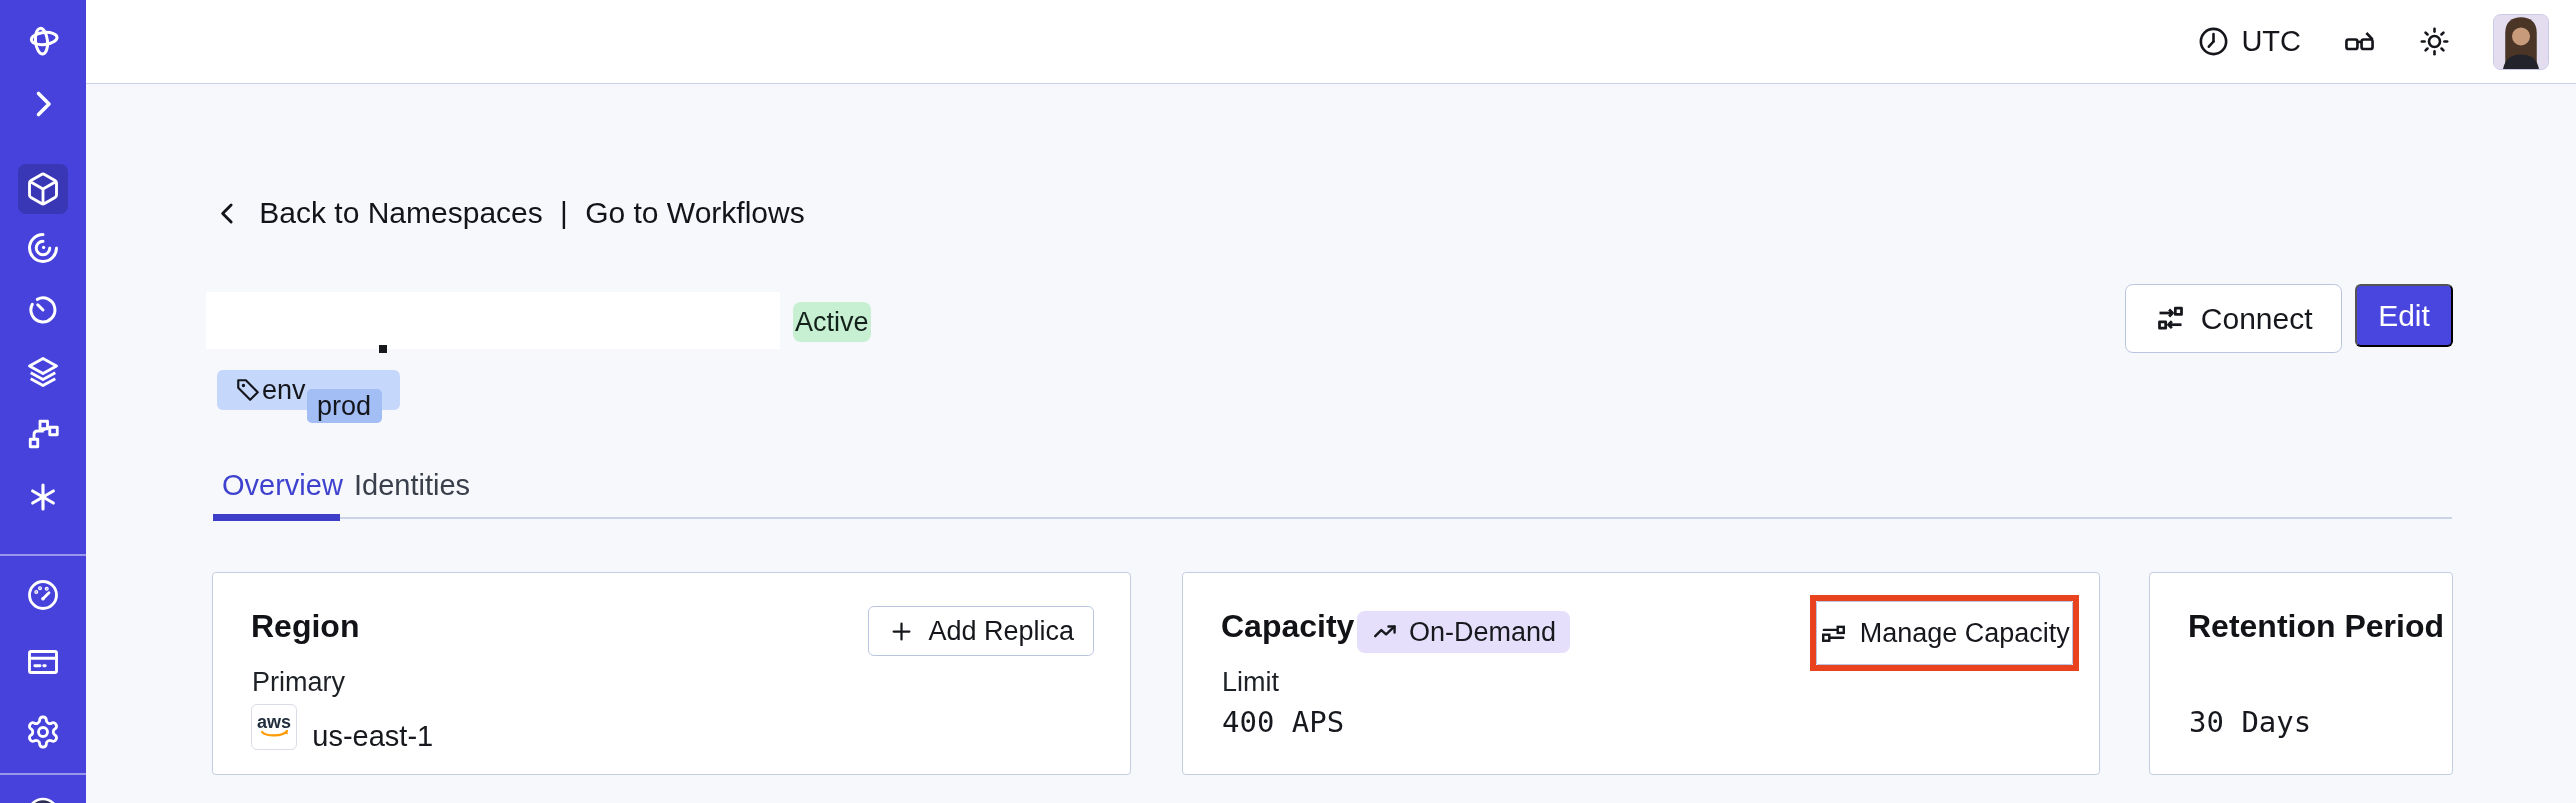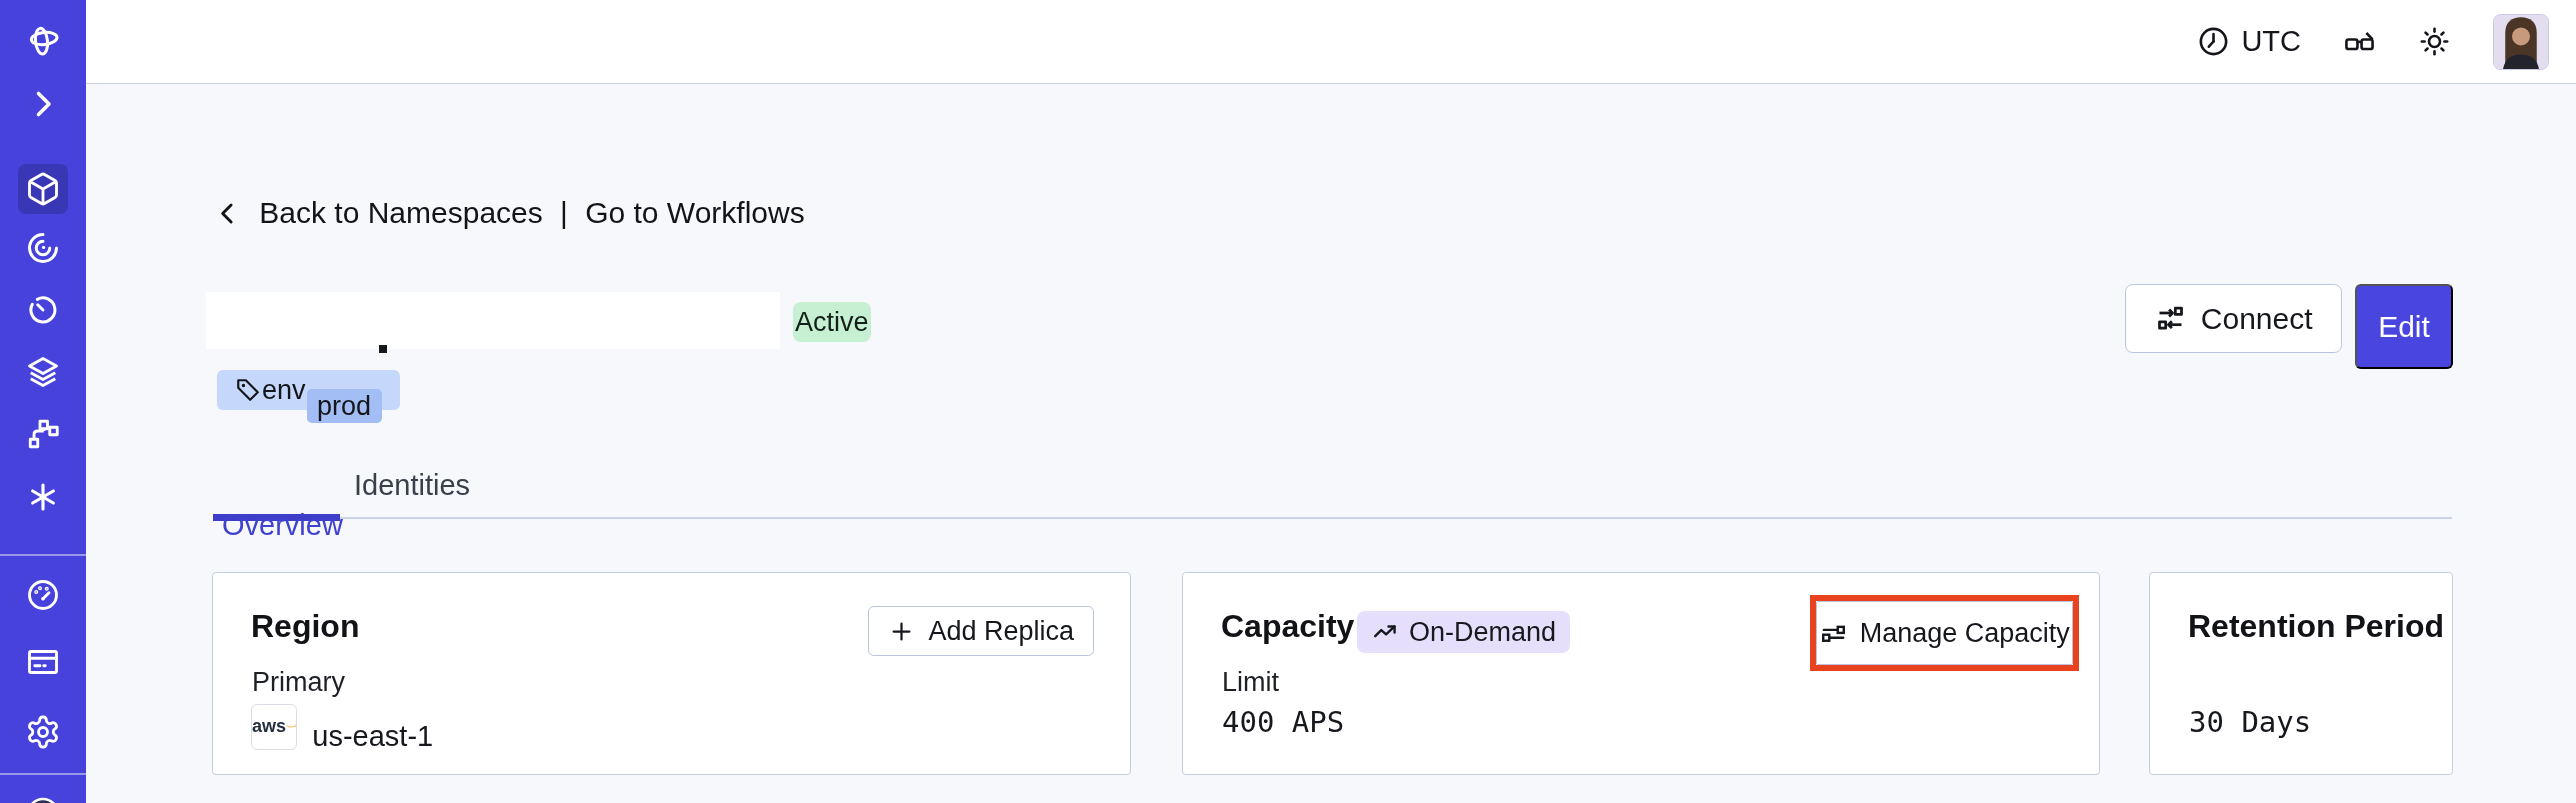--- a/index.html
+++ b/index.html
@@ -45,29 +45,29 @@
   .tag-chip { position:absolute; left:217px; top:370px; height:40px; display:flex; align-items:center;
     gap:1px; padding:0 18px; border-radius:5.8px; background:var(--tag-bg,#C5D7FB); font-size:27px; color:#14161B; }
   .tag-chip svg { width:26px; height:26px; }
   .tag-value { background:var(--tag-value-bg,#A3BDF5); border-radius:4.8px; padding:1.9px 10.5px;margin-top:32px; }
 
   
   .btn { display:flex; align-items:center; justify-content:center; gap:13.4px; background:#fff;
     border:1.9px solid #B9C5DF; border-radius:7.7px; color:#15171C; cursor:pointer; }
   .btn-connect { position:absolute; left:2125px; top:284px; width:217px; height:69px; font-size:30px; }
   .btn-connect svg { width:33px; height:33px; }
-  .btn-edit { position:absolute; left:2355px; top:284px; width:98px; height:85px;
+  .btn-edit { position:absolute; left:2355px; top:284px; width:98px; height:63px;
     display:flex; align-items:center; justify-content:center; border-radius:5.8px;
     background:var(--accent-indigo,#4946E0); color:#fff; font-size:30px; cursor:pointer; }
 
   
   .tab-line { position:absolute; left:215px; top:517px; width:2237px; height:1.9px; background:#CBD3E7; }
   .tab-underline { position:absolute; left:213px; top:514px; width:127px; height:6.7px; background:#3E3EC8; }
   .tab { position:absolute; top:469px; font-size:29px; font-weight:500; cursor:pointer; }
-  .tab-overview { left:222px; color:#3E42CE;margin-top:40px; }
+  .tab-overview { left:222px; color:#3E42CE; }
   .tab-identities { left:354px; color:#39404C; }
 
   
   .card { position:absolute; top:572px; height:203px; background:#fff;
     border:1.9px solid var(--border,#C2CDE2); border-radius:3.8px; }
   .card-region { left:212px; width:919px; }
   .card-capacity { left:1182px; width:918px; }
   .card-retention { left:2149px; width:304px; }
   .card-title { position:absolute; left:38px; top:35px; font-size:32px; font-weight:700; color:#121317; }
   .card-label { position:absolute; left:39px; top:94px; font-size:27px; font-weight:500; color:#1D2025; }
@@ -79,21 +79,21 @@
   .badge-ondemand { position:absolute; left:174px; top:38px; height:42px; display:flex; align-items:center;
     gap:8.6px; padding:0 14.4px; border-radius:7.7px; background:var(--ondemand-badge-bg,#E5DFFB);
     font-size:27px; color:#17191E; }
   .badge-ondemand svg { width:29px; height:29px; }
   .highlight-box { position:absolute; left:627px; top:22px; width:269px; height:76px;
     border:6.7px solid var(--highlight-red,#E8431E); }
   .highlight-box .btn { width:100%; height:100%; border-radius:1.9px; font-size:27px; gap:11.5px; }
   .highlight-box svg { width:29px; height:29px; }
   .aws-row { position:absolute; left:38px; top:127px; display:flex; align-items:center; gap:15.3px; }
   .aws-chip { width:46px; height:46px; border:1.9px solid #D8DCE5; border-radius:5.8px; background:#fff;
-    display:flex; flex-direction:row; align-items:center; justify-content:center; }
+    display:flex; flex-direction:column; align-items:center; justify-content:center; }
   .aws-chip .aws-word { font-size:18px; font-weight:700; color:#232F3E; line-height:16.3px; }
   .aws-chip svg { width:29px; height:9.6px; }
   .region-value { font-size:29px; color:#16181D;margin-top:20px; }
 </style>
 </head>
 <body>
 
 <nav class="sidebar">
   <div class="side-icon" style="top:15.3px">
     <svg viewBox="0 0 24 24" fill="none" stroke="#fff" stroke-width="2">

